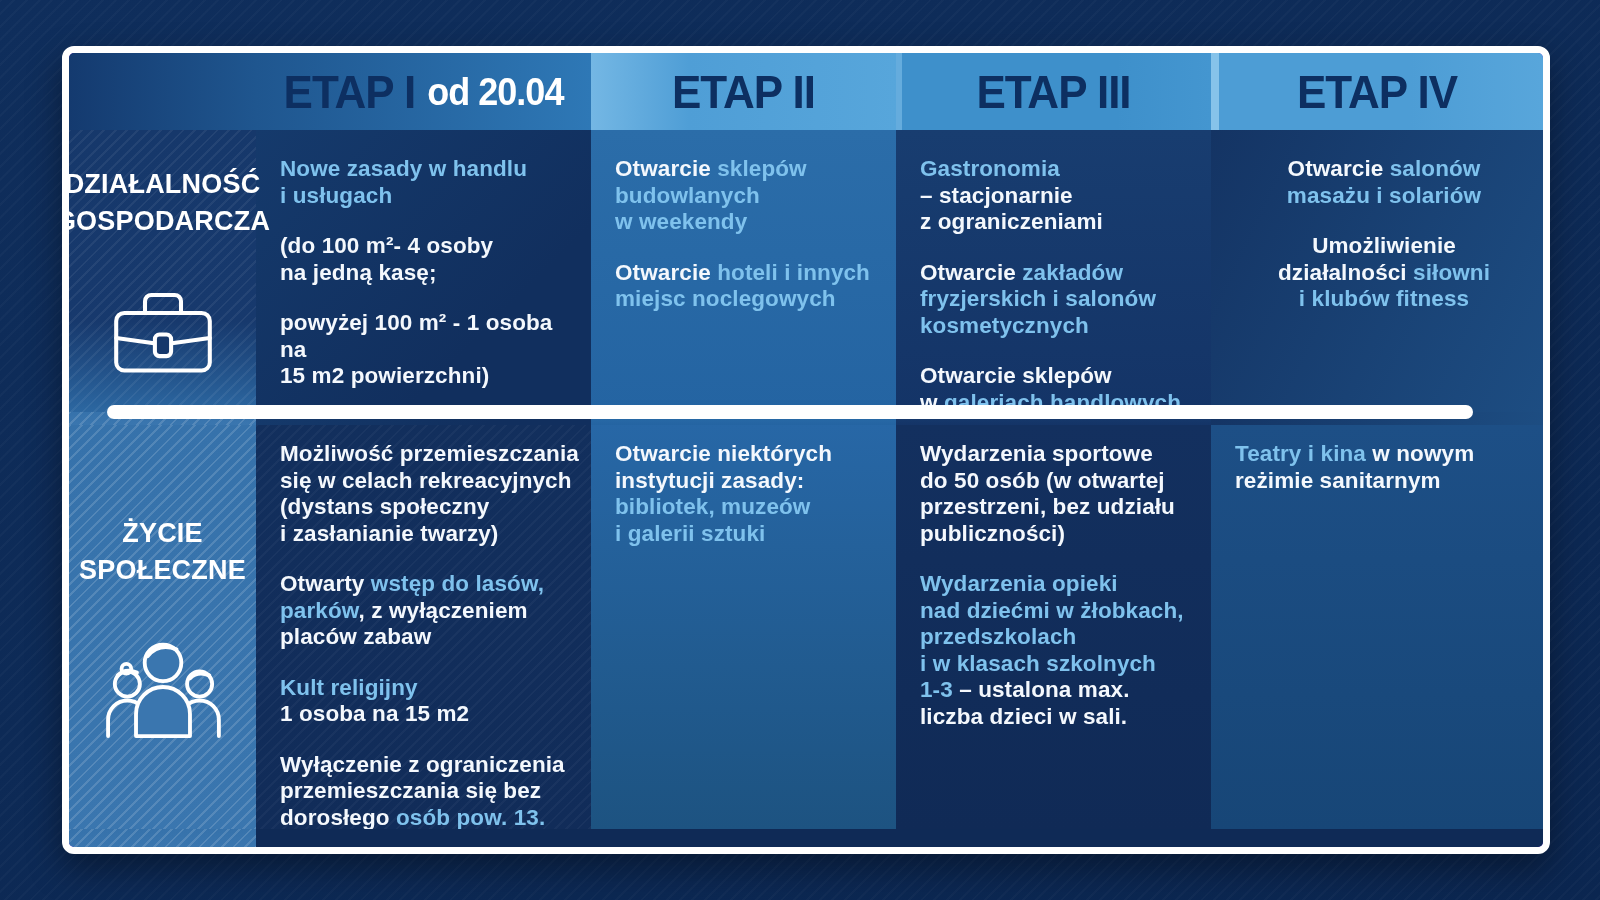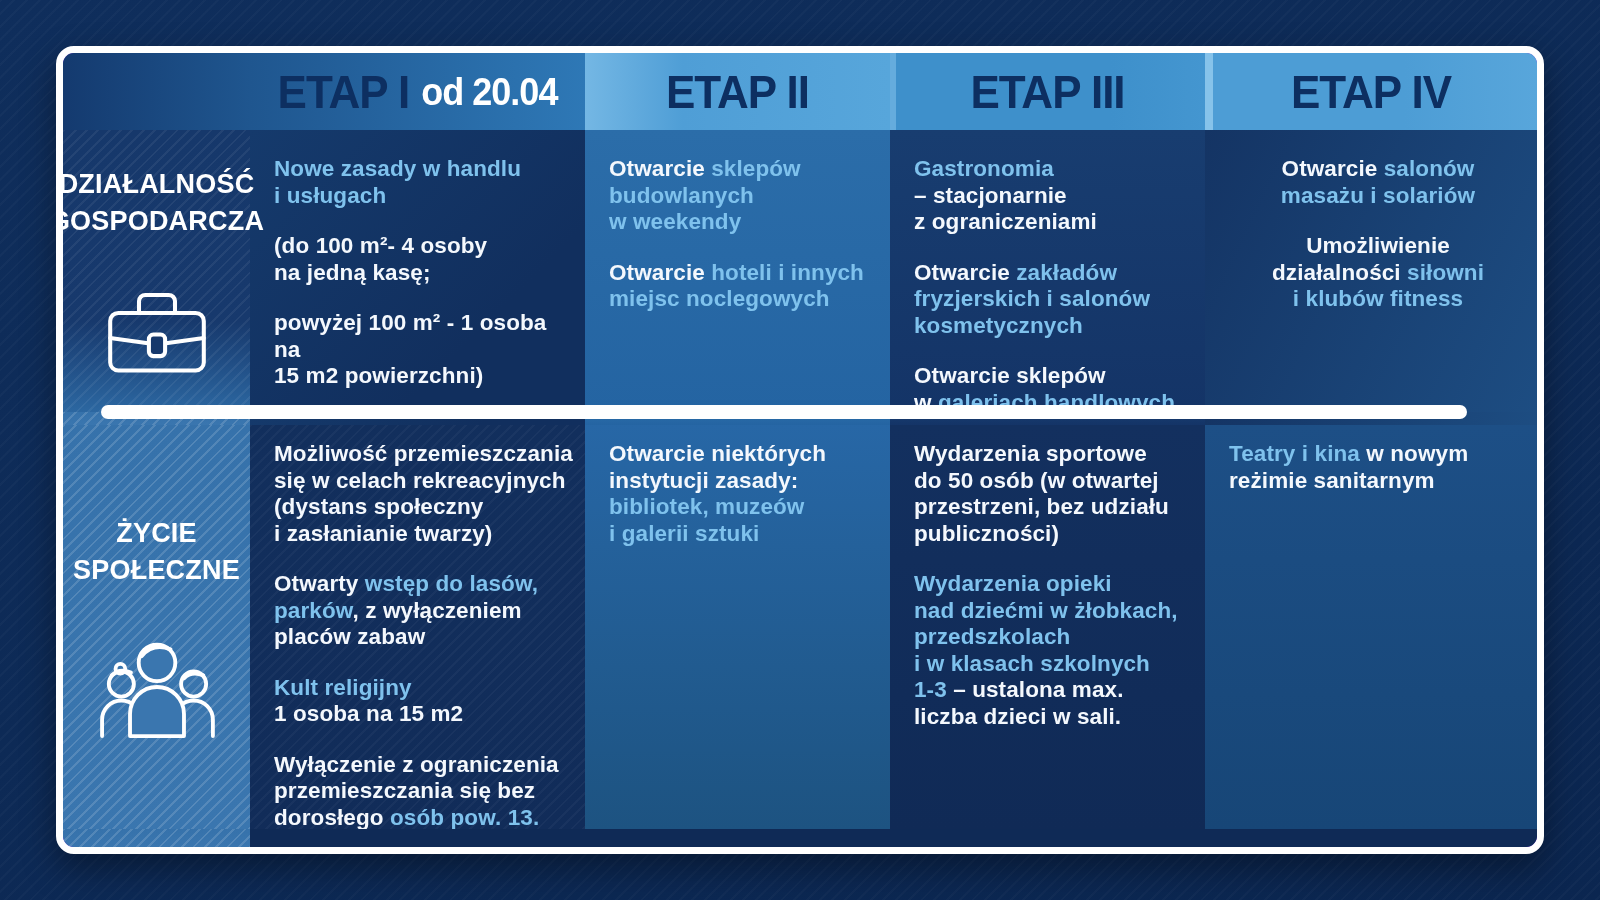--- a/index.html
+++ b/index.html
@@ -4,22 +4,22 @@
 <style>
   html,body{margin:0;padding:0;}
   body{
     width:1600px;height:900px;position:relative;overflow:hidden;
     font-family:"Liberation Sans",sans-serif;
     background:
       repeating-linear-gradient(135deg, rgba(255,255,255,0.025) 0 2px, rgba(255,255,255,0) 2px 9px),
       linear-gradient(160deg,#0f2e5c 0%,#0d2a56 50%,#0b2650 100%);
   }
   .frame{
-    position:absolute;left:56px;top:46px;width:1474px;height:794px;
-    border:7px solid #ffffff;border-radius:18px;overflow:hidden;
+    position:absolute;left:62px;top:46px;width:1474px;height:794px;
+    border:7px solid #ffffff;border-radius:12px;overflow:hidden;
     background:#6d28d9;
     box-shadow:0 14px 34px rgba(0,0,0,0.38);
   }
   .grid{
     display:grid;width:100%;height:100%;
     grid-template-columns:187px 335px 305px 315px 332px;
     grid-template-rows:77px 282px 13px 404px 18px;
   }
   
   .hcell{display:flex;align-items:center;justify-content:center;gap:12px;}

